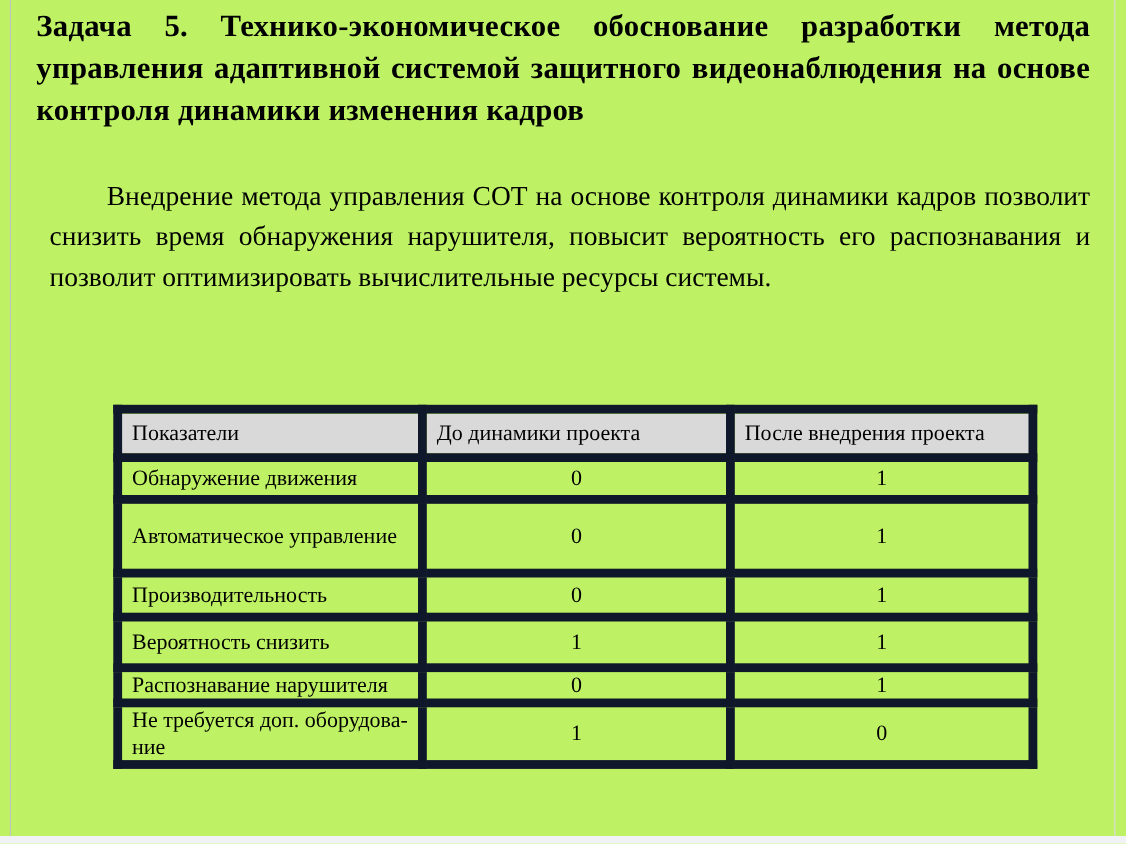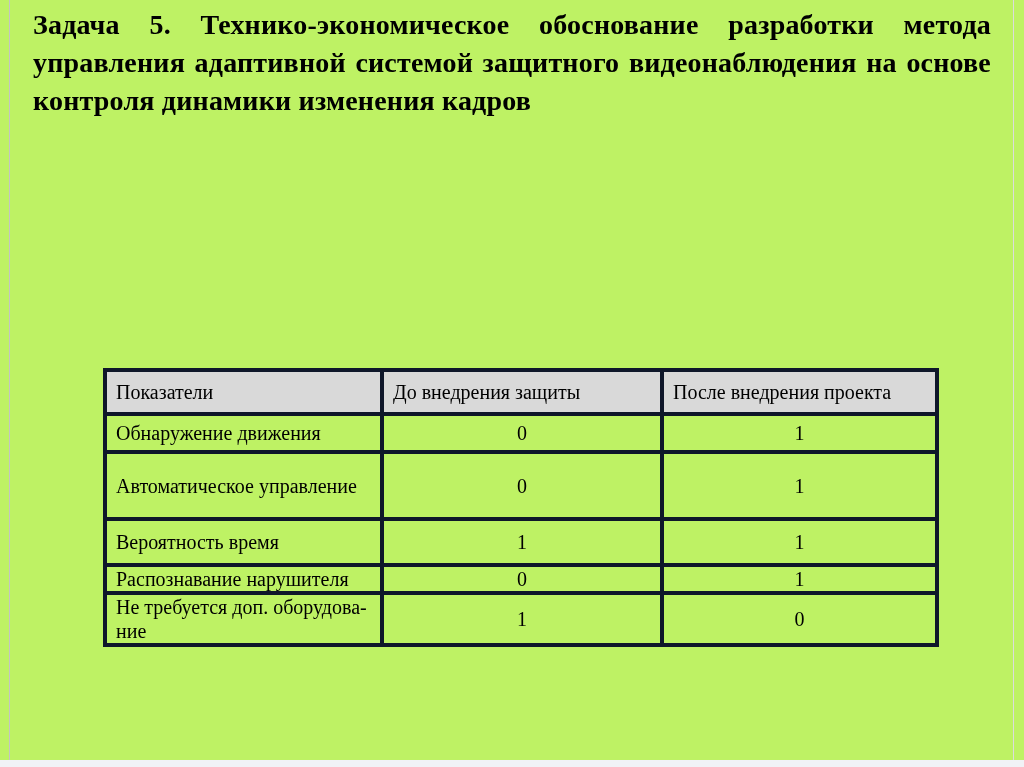--- a/index.html
+++ b/index.html
@@ -58,21 +58,21 @@
   }
   table.threats {
     position: absolute;
     left: 103px; top: 368px;
     width: 832px;
     border-collapse: collapse;
     table-layout: fixed;
   }
   table.threats th,
   table.threats td {
-    border: 4px solid #0f172a;
+    border: 8px solid #0f172a;
     font-size: 20px;
     font-weight: normal;
     line-height: 24px;
     vertical-align: middle;
     padding: 0 6px 0 9px;
     text-align: left;
     overflow: hidden;
   }
   table.threats th {
     background: #d9d9d9;
@@ -93,48 +93,54 @@
   tr.r5 { height: 50px; padding-left: 26px; }
   tr.r6 { height: 23px; }
 </style>
 </head>
 <body>
 
 <div class="slide">
 
   <h1 class="title">Задача 5. Технико-экономическое обоснование разработки метода управления адаптивной системой защитного видеонаблюдения на основе контроля динамики изменения кадров</h1>
 
+  <p class="body-text">Внедрение метода управления СОТ на основе контроля динамики кадров позволит снизить время обнаружения нарушителя, повысит вероятность его распознавания и позволит оптимизировать вычислительные ресурсы системы.</p>
 
 
   <table class="threats">
     <colgroup>
       <col class="c1">
         <col class="c2">
         <col class="c3">
     </colgroup>
     <thead>
       <tr class="hrow">
         <th>Показатели</th>
-        <th>До внедрения защиты</th>
+        <th>До динамики проекта</th>
         <th>После внедрения проекта</th>
       </tr>
     </thead>
     <tbody>
       <tr class="r0">
         <td class="lbl">Обнаружение движения</td>
         <td class="val">0</td>
         <td class="val">1</td>
       </tr>
       <tr class="r1">
         <td class="lbl">Автоматическое управление</td>
         <td class="val">0</td>
         <td class="val">1</td>
       </tr>
+      <tr class="r2">
+        <td class="lbl">Производительность</td>
+        <td class="val">0</td>
+        <td class="val">1</td>
+      </tr>
       <tr class="r3">
-        <td class="lbl">Вероятность время</td>
+        <td class="lbl">Вероятность снизить</td>
         <td class="val">1</td>
         <td class="val">1</td>
       </tr>
       <tr class="r4">
         <td class="lbl">Распознавание нарушителя</td>
         <td class="val">0</td>
         <td class="val">1</td>
       </tr>
       <tr class="r5">
         <td class="lbl">Не требуется доп. оборудова-ние</td>

